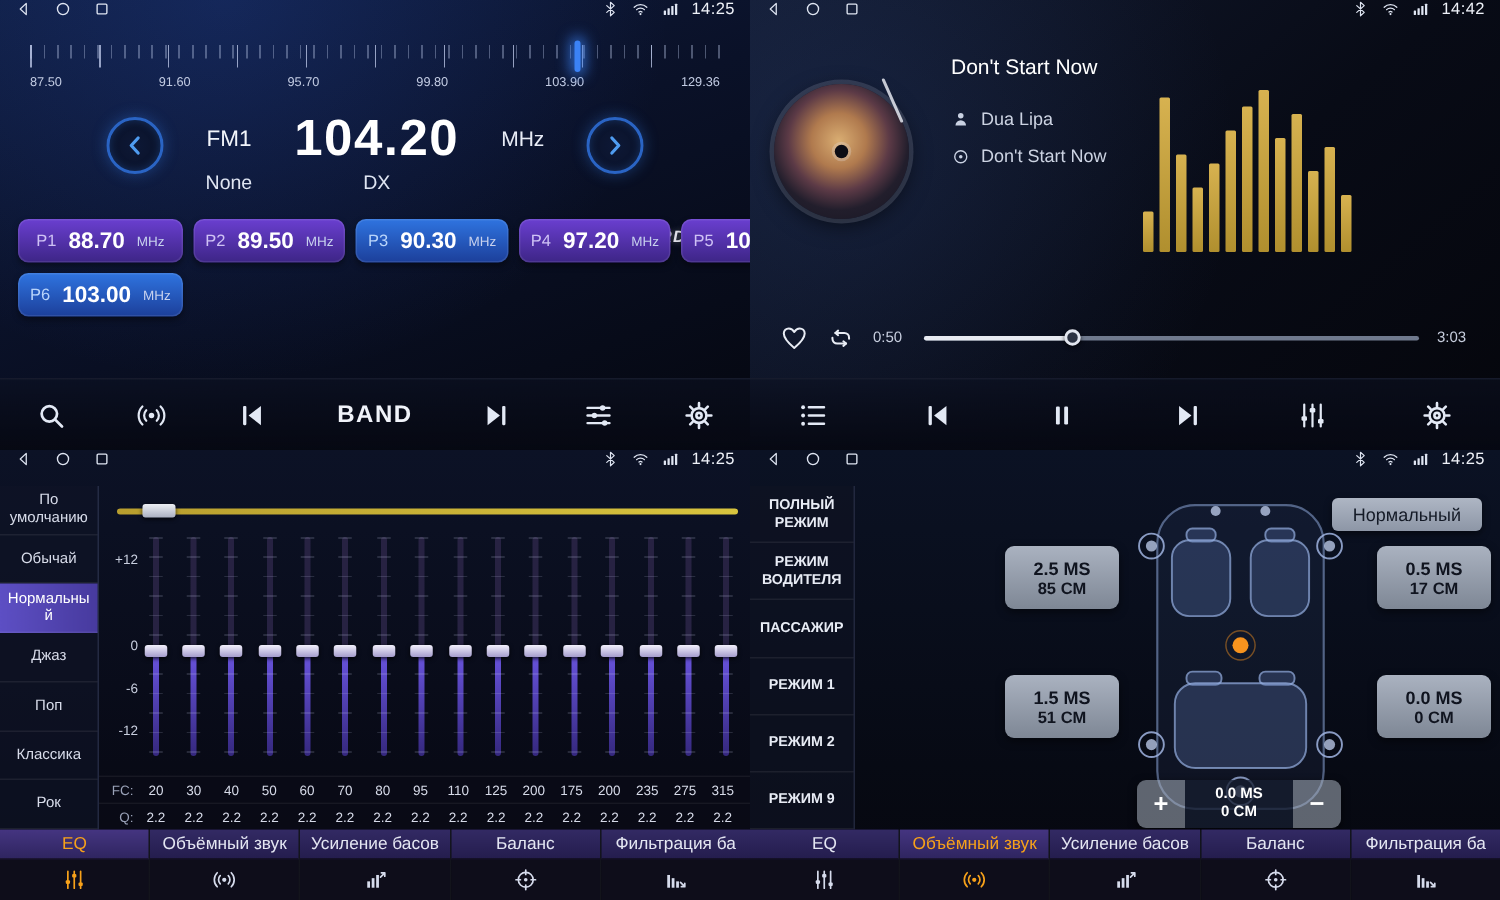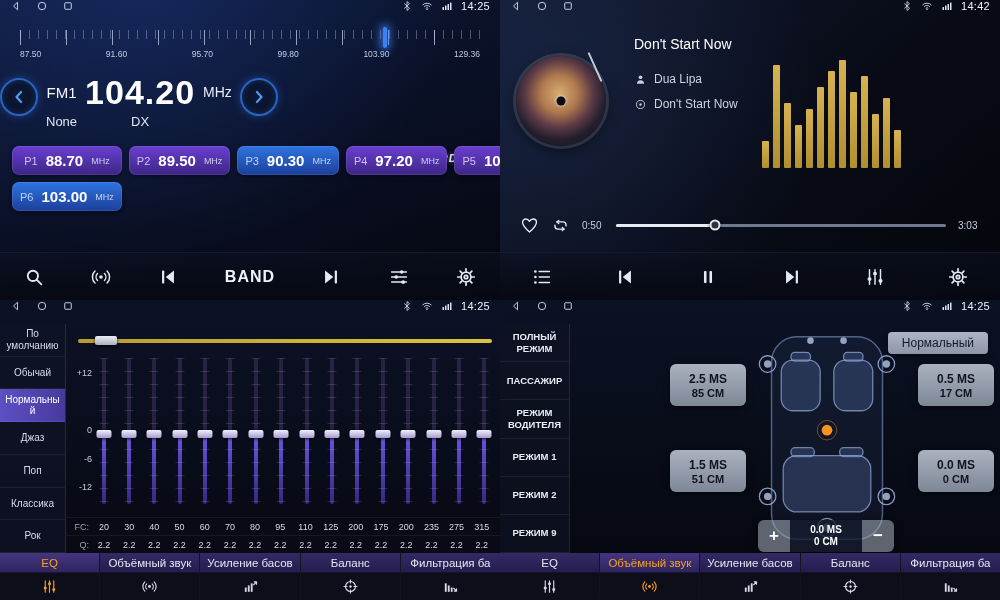--- a/index.html
+++ b/index.html
@@ -27,21 +27,21 @@
 .ic-med{width:20px;height:20px;color:#4f9cf0}
 .ic-pr{width:19px;height:19px;color:#e8ecf4}
 
 
 .ruler{position:relative;margin:6px 20px 0;height:32px}
 .ticks{position:relative;height:15px}
 .ticks .minor{position:absolute;left:0;right:0;top:0;height:9px;background:repeating-linear-gradient(90deg,rgba(185,198,230,.38) 0 1px,transparent 1px 9px)}
 .ticks .major{position:absolute;left:0;right:0;top:0;height:15px;background:repeating-linear-gradient(90deg,rgba(195,206,238,.75) 0 1px,transparent 1px 46px)}
 .pointer{position:absolute;top:-3px;width:4px;height:21px;border-radius:2px;background:#3b82f6;box-shadow:0 0 9px 3px rgba(59,130,246,.75)}
 .scale-labels{display:flex;justify-content:space-between;margin-top:4px;font-size:8.5px;color:#c2cbe2}
-.radio-main{display:flex;align-items:flex-start;justify-content:flex-start;gap:8px;margin-top:8px;position:relative;z-index:1}
+.radio-main{display:flex;align-items:flex-start;justify-content:center;gap:28px;margin-top:8px;position:relative;z-index:1}
 .nav-circle{width:38px;height:38px;margin-top:8px;border-radius:50%;border:2px solid #2a64c4;background:radial-gradient(circle,#0d1836 0%,#0a1126 100%);display:flex;align-items:center;justify-content:center;box-shadow:0 0 10px rgba(47,111,208,.45),inset 0 0 6px rgba(47,111,208,.35);cursor:pointer}
 .rm-col{display:flex;flex-direction:column;align-items:center}
 .rm-top{height:44px;display:flex;align-items:center}
 .rm-sub{height:18px;font-size:13px;color:#dfe5f2}
 .band-label{font-size:15px;color:#f2f5fb}
 .freq-big{font-size:34px;font-weight:bold;letter-spacing:1px;color:#fff}
 .mhz-label{font-size:14px;color:#e8ecf6}
 .rds-badge{position:absolute;top:152px;right:34px;font-size:11px;font-weight:bold;font-style:italic;letter-spacing:1px;color:#e9e9f2;text-shadow:0 0 4px rgba(255,255,255,.35)}
 .presets{display:grid;grid-template-columns:repeat(5,1fr);gap:7px;margin:14px 12px 0;position:relative;z-index:1}
 .preset{height:29px;border-radius:7px;display:flex;align-items:center;justify-content:center;gap:8px;padding:0 8px;cursor:pointer;box-shadow:inset 0 0 0 1px rgba(255,255,255,.09),0 2px 4px rgba(0,0,0,.4)}
@@ -777,22 +777,22 @@
         <svg class="ic ic-sb">
             <use href="#i-signal"></use>
           </svg>
         <span class="sb-time">14:25</span>
       </div>
     </div>
 
     <div class="body-area">
       <div class="sur-menu">
           <div class="smode">ПОЛНЫЙ РЕЖИМ</div>
+          <div class="smode">РЕЖИМ ВОДИТЕЛЯ</div>
           <div class="smode">ПАССАЖИР</div>
-          <div class="smode">РЕЖИМ ВОДИТЕЛЯ</div>
           <div class="smode">РЕЖИМ 1</div>
           <div class="smode">РЕЖИМ 2</div>
           <div class="smode">РЕЖИМ 9</div>
         </div>
       <div class="sur-area">
         <div class="profile-btn">Нормальный</div>
 
         <svg class="car" viewBox="0 0 150 220">
           <rect x="18" y="6" width="114" height="208" rx="26" fill="rgba(70,95,150,.13)" stroke="rgba(140,165,215,.55)" stroke-width="1.5"></rect>
           <g stroke="rgba(160,180,225,.85)" fill="none" stroke-width="1.3">

